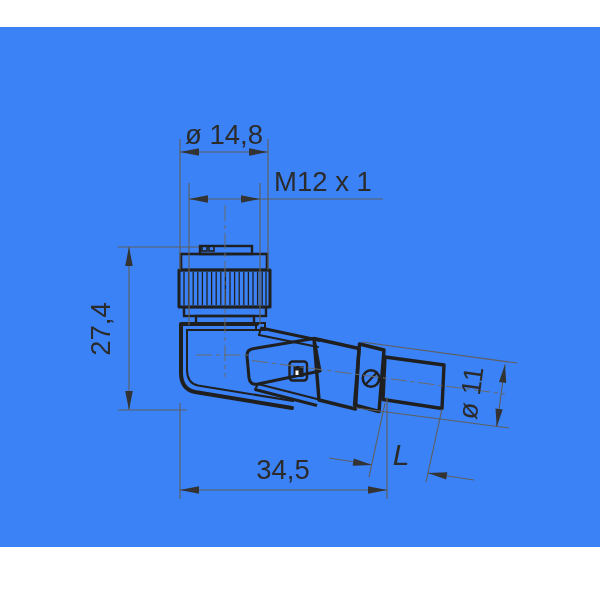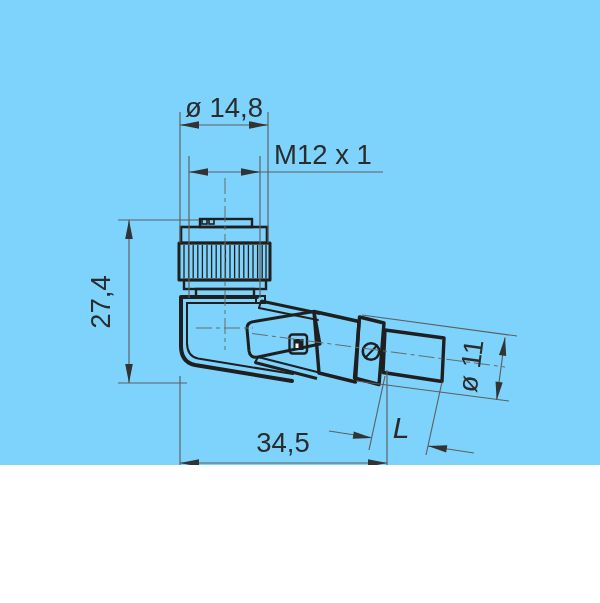--- a/index.html
+++ b/index.html
@@ -1,21 +1,22 @@
 <!DOCTYPE html>
 <html><head>
 <meta charset="utf-8">
 <style>
   html,body{margin:0;padding:0;background:#fff;}
   .stage{
     position:relative;
-    width:600px;height:465px;
-    background:#7dd3fc;
+    width:600px;height:520px;
+    background:#3b82f6;
     font-family:"Liberation Sans", sans-serif;
     overflow:hidden;
+    margin-top:27px;
   }
   svg{display:block;}
   .dimline{stroke:#5f5f5f;stroke-width:1.15;fill:none;}
   .arrow{fill:#333333;stroke:none;}
   .center{stroke:#6a6a6a;stroke-width:1;fill:none;stroke-dasharray:16 4 4 4;}
   .p4{stroke:#1f1f1f;stroke-width:4;fill:none;stroke-linejoin:round;stroke-linecap:round;}
   .p34{stroke:#1f1f1f;stroke-width:3.4;fill:none;stroke-linejoin:round;}
   .p3{stroke:#1f1f1f;stroke-width:3;fill:none;stroke-linejoin:round;}
   .p26{stroke:#1f1f1f;stroke-width:2.6;fill:none;}
   .p24{stroke:#1f1f1f;stroke-width:2.4;fill:none;}

